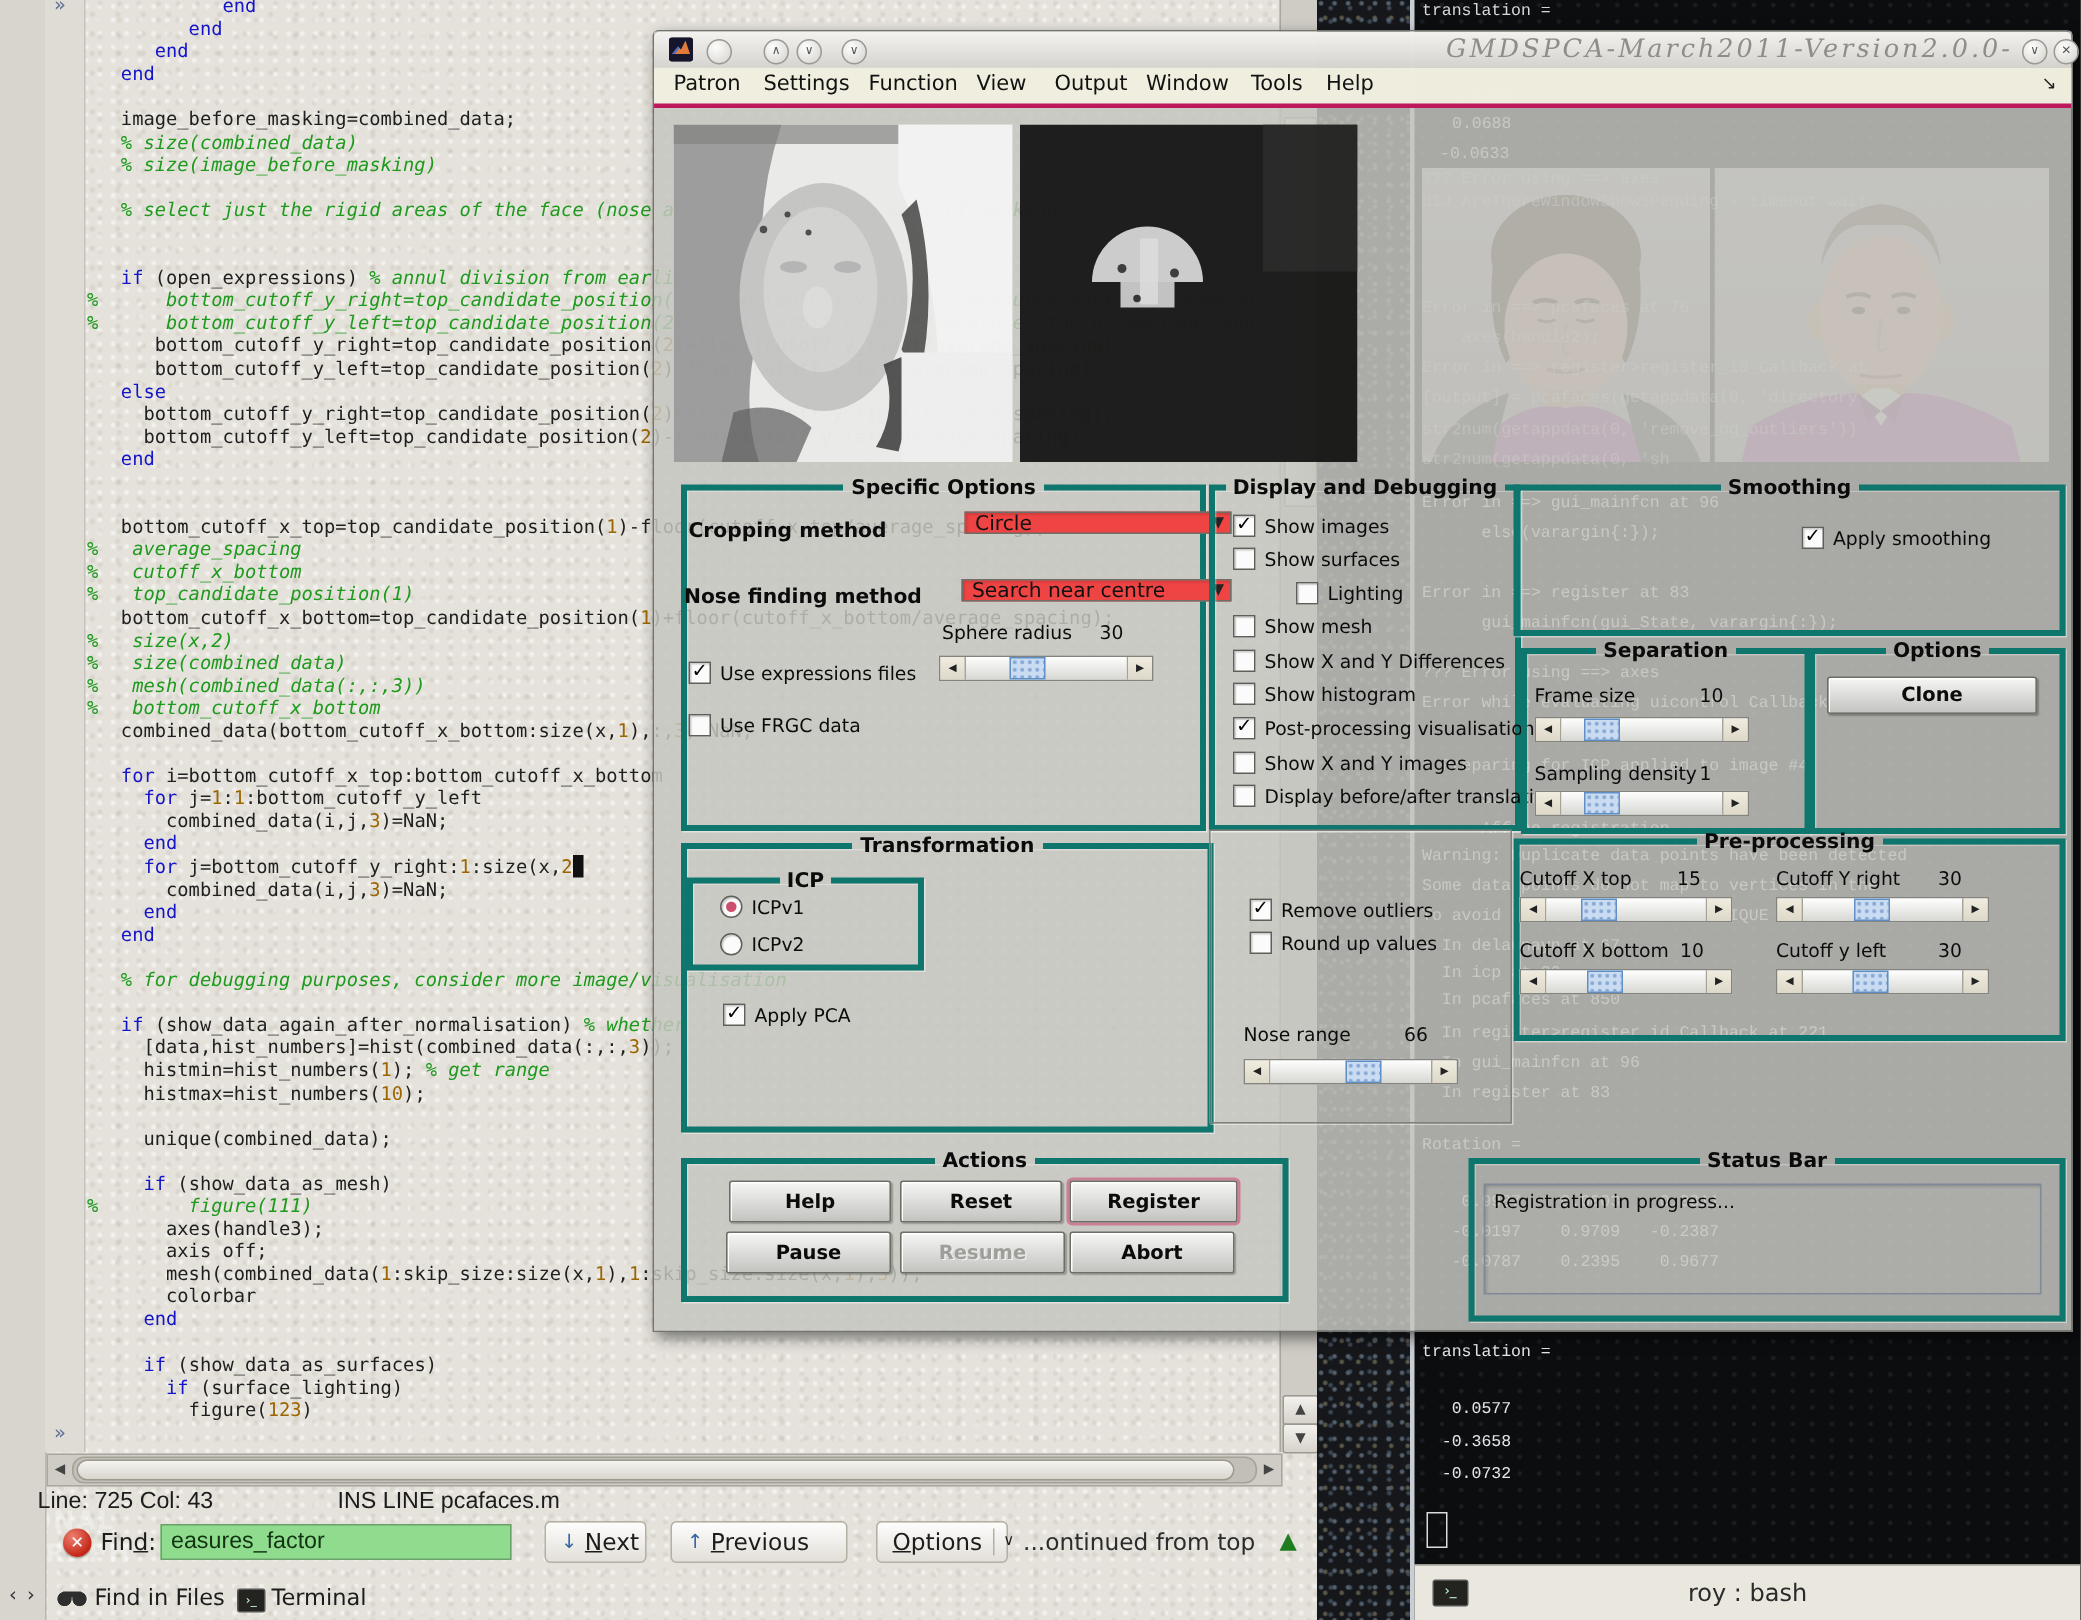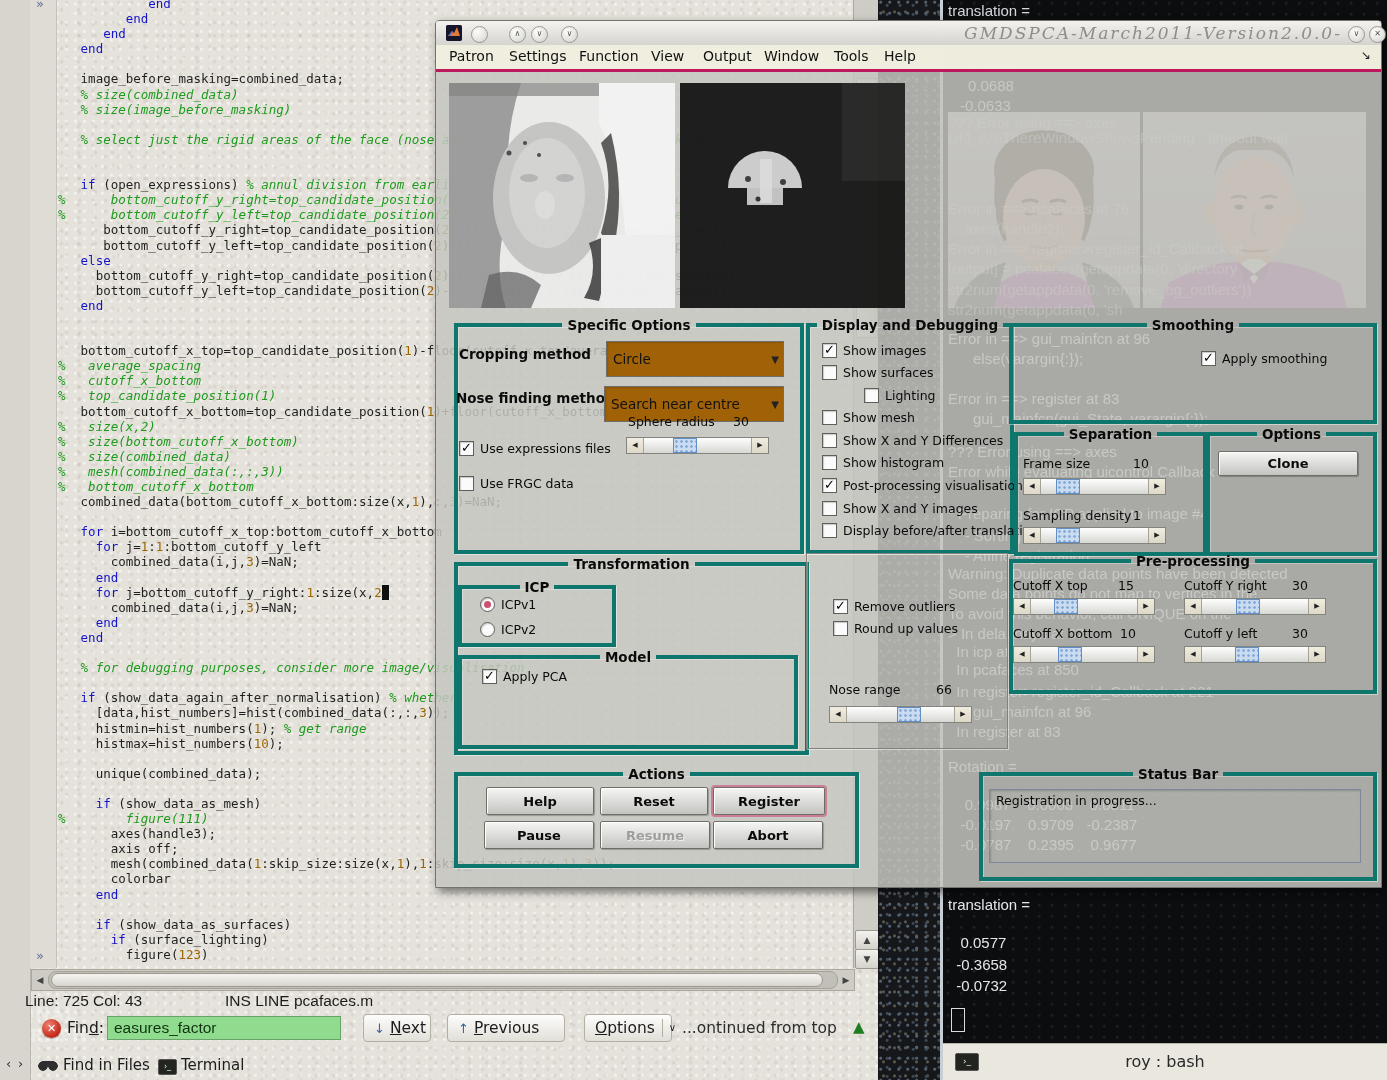--- a/index.html
+++ b/index.html
@@ -57,21 +57,21 @@
   .tablbl{position:absolute;top:4px;}
   
   .wallstrip{position:absolute;left:878px;top:0;width:62px;height:1080px;background:
      radial-gradient(circle at 30% 20%, #54616e 1px, transparent 2px),
      radial-gradient(circle at 70% 60%, #3c4854 1px, transparent 2px),
      radial-gradient(circle at 50% 85%, #5a5648 1px, transparent 2px),
      #15171b;background-size:9px 11px,13px 9px,11px 14px,auto;}
   
   .terminal{position:absolute;left:940px;top:0;width:447px;height:1080px;background:#0c0d0f;border-left:3px solid #c9ced4;box-sizing:border-box;
     background-image:radial-gradient(circle at 40% 30%, rgba(70,80,90,.25) 1px, transparent 2px);background-size:13px 11px;}
-  .tline{position:absolute;font-family:Liberation Sans, sans-serif;font-size:15px;white-space:pre;color:#d4d8dc;z-index:3;}
+  .tline{position:absolute;font-family:Liberation Mono, monospace;font-size:11px;white-space:pre;color:#d4d8dc;z-index:3;}
   .tline.half{color:rgba(240,242,245,.5);}
   .tline.bright{color:#e4e7e9;}
   .photo{position:absolute;top:112px;z-index:2;opacity:.95;}
   .tcursor{position:absolute;left:8px;top:1008px;width:12px;height:22px;border:1px solid #d8dcde;z-index:3;}
   .termbar{position:absolute;left:0;top:1043px;width:100%;height:37px;background:#eae7df;border-top:1px solid #b8b5ac;z-index:4;}
   .termbar .termicon{left:12px;top:9px;width:22px;height:16px;line-height:15px;font-size:9px;}
   .termtitle{position:absolute;width:100%;text-align:center;top:8px;font-size:16px;color:#2a2a2a;}
   
   .gwin{position:absolute;left:435px;top:20px;width:945px;height:866px;border:1px solid #74746f;border-radius:4px 4px 0 0;
     box-shadow:3px 4px 10px rgba(0,0,0,.5);z-index:10;}
@@ -87,22 +87,22 @@
   .mitem{position:absolute;top:3px;font-size:14px;color:#111;}
   .menuarrow{position:absolute;top:3px;left:925px;font-size:12px;color:#222;}
   .imgpanel{position:absolute;top:62px;opacity:.92;}
   fieldset.fs{position:absolute;margin:0;padding:0;min-inline-size:0;border:4px solid #0f766e;
     box-shadow:1px 1px 0 rgba(255,255,255,.45), inset 1px 1px 0 rgba(255,255,255,.3);background:transparent;}
   fieldset.fs legend{margin:0 auto;padding:0 5px;font-weight:bold;font-size:13.5px;color:#0b0b0b;text-align:center;}
   .panel{position:absolute;border:1px solid #82827d;box-shadow:1px 1px 0 rgba(255,255,255,.45), inset 1px 1px 0 rgba(255,255,255,.3);}
   .blbl{position:absolute;font-weight:bold;font-size:13.5px;color:#0b0b0b;white-space:nowrap;}
   .slbl{position:absolute;font-size:12.5px;color:#0b0b0b;white-space:nowrap;}
   .val{position:absolute;font-size:12.5px;color:#0b0b0b;}
-  .dropdown{position:absolute;height:36px;background:#a16207;border:1px solid #6f6f6a;box-shadow:inset 1px 1px 2px rgba(0,0,0,.15);
-    display:flex;align-items:center;justify-content:space-between;font-size:13.5px;color:#111;padding:0 4px 0 6px;box-sizing:border-box;}
+  .dropdown{position:absolute;height:15px;background:#ef4444;border:1px solid #6f6f6a;box-shadow:inset 1px 1px 2px rgba(0,0,0,.15);
+    display:flex;align-items:center;justify-content:space-between;font-size:13.5px;color:#111;padding:0 4px 0 6px;box-sizing:border-box;margin-left:37px;}
   .dropdown .dar{font-size:10px;color:#222;}
   .cbrow{display:flex;align-items:center;height:14px;margin-bottom:8.6px;}
   .cbrow .cb{margin-right:6px;}
   .cb{display:inline-block;width:13px;height:13px;background:#fbfbfb;border:1px solid #5f5f5a;box-shadow:inset 1px 1px 1px rgba(0,0,0,.2);
     font-size:13px;line-height:11px;text-align:center;color:#000;font-weight:bold;flex:0 0 13px;}
   .cblbl{font-size:12.5px;color:#0b0b0b;white-space:nowrap;}
   .checkitem{position:absolute;display:flex;align-items:center;gap:6px;}
   .rb{display:inline-block;width:13px;height:13px;border-radius:50%;background:#fbfbfb;border:1px solid #5f5f5a;box-shadow:inset 1px 1px 1px rgba(0,0,0,.2);position:relative;flex:0 0 13px;}
   .rb.sel::after{content:"";position:absolute;left:3px;top:3px;width:7px;height:7px;border-radius:50%;background:#cc4f6e;}
   .radioitem{position:absolute;display:flex;align-items:center;gap:6px;}
@@ -157,21 +157,20 @@
         <div class="cl">     bottom_cutoff_y_left=top_candidate_position(<span class="num">2</span>)-floor(cutoff_y_left/average_spacing);</div>
         <div class="cl">   <span class="kw">end</span></div>
         <div class="cl">&nbsp;</div>
         <div class="cl">&nbsp;</div>
         <div class="cl">   bottom_cutoff_x_top=top_candidate_position(<span class="num">1</span>)-floor(cutoff_x_top/average_spacing);</div>
         <div class="cl"><span class="cmt">%   average_spacing</span></div>
         <div class="cl"><span class="cmt">%   cutoff_x_bottom</span></div>
         <div class="cl"><span class="cmt">%   top_candidate_position(1)</span></div>
         <div class="cl">   bottom_cutoff_x_bottom=top_candidate_position(<span class="num">1</span>)+floor(cutoff_x_bottom/average_spacing);</div>
         <div class="cl"><span class="cmt">%   size(x,2)</span></div>
-        <div class="cl"><span class="cmt">%   size(bottom_cutoff_x_bottom)</span></div>
         <div class="cl"><span class="cmt">%   size(combined_data)</span></div>
         <div class="cl"><span class="cmt">%   mesh(combined_data(:,:,3))</span></div>
         <div class="cl"><span class="cmt">%   bottom_cutoff_x_bottom</span></div>
         <div class="cl">   combined_data(bottom_cutoff_x_bottom:size(x,<span class="num">1</span>),:,<span class="num">3</span>)=NaN;</div>
         <div class="cl">&nbsp;</div>
         <div class="cl">   <span class="kw">for</span> i=bottom_cutoff_x_top:bottom_cutoff_x_bottom</div>
         <div class="cl">     <span class="kw">for</span> j=<span class="num">1</span>:<span class="num">1</span>:bottom_cutoff_y_left</div>
         <div class="cl">       combined_data(i,j,<span class="num">3</span>)=NaN;</div>
         <div class="cl">     <span class="kw">end</span></div>
         <div class="cl">     <span class="kw">for</span> j=bottom_cutoff_y_right:<span class="num">1</span>:size(x,<span class="num">2</span>)<span class="cur" style="left: 43ch;"></span></div>
@@ -549,23 +548,20 @@
       <legend>ICP</legend>
     </fieldset>
     <div class="radioitem" style="left:44px;top:576px">
         <span class="rb sel"></span>
         <span class="cblbl">ICPv1</span>
       </div>
     <div class="radioitem" style="left:44px;top:601px">
         <span class="rb"></span>
         <span class="cblbl">ICPv2</span>
       </div>
-    <fieldset class="fs" style="left:22px;top:628px;width:332px;height:92px">
-      <legend>Model</legend>
-    </fieldset>
     <div class="checkitem" style="left:46px;top:648px">
         <span class="cb on">✓</span>
         <span class="cblbl">Apply PCA</span>
       </div>
 
     <div class="panel" style="left:370px;top:532px;width:200px;height:194px"></div>
     <div style="position:absolute;left:397px;top:578px">
         <div class="cbrow">
           <span class="cb on">✓</span>
           <span class="cblbl">Remove outliers</span>

